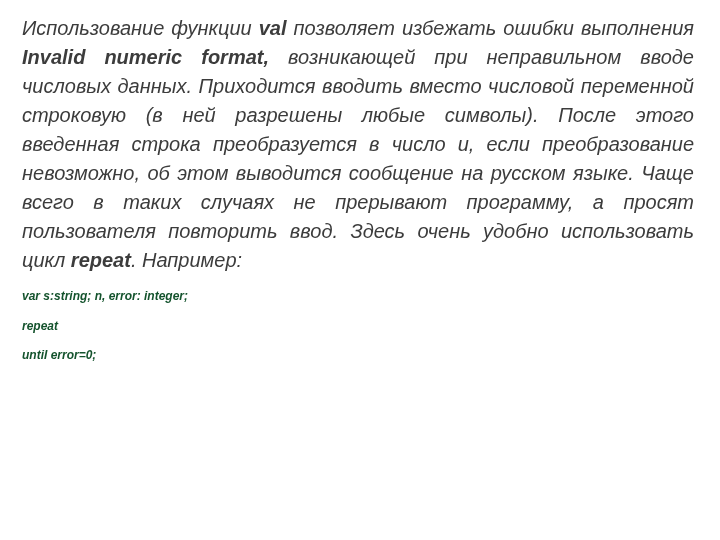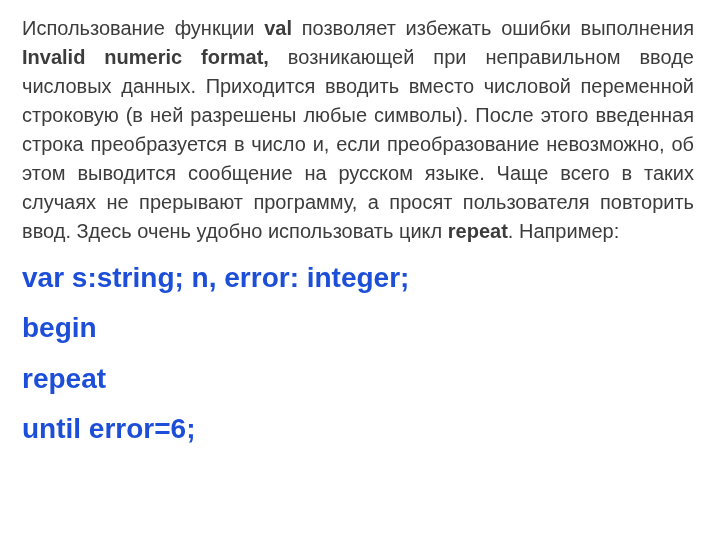--- a/index.html
+++ b/index.html
@@ -8,45 +8,45 @@
     width: 720px;
     height: 540px;
     background: #ffffff;
     font-family: "Trebuchet MS", "Lucida Sans Unicode", Arial, sans-serif;
     box-sizing: border-box;
   }
   .page {
     padding: 14px 26px 14px 22px;
     box-sizing: border-box;
     color: #3c3c3c;
+    font-style: italic;
   }
   .para {
     font-size: 20px;
     line-height: 1.45;
     text-align: justify;
     margin: 0 0 14px 0;
   }
   .code {
-    font-size: 28px;
+    font-size: 12px;
     line-height: 1.3;
-    color: #1d4ed8;
+    color: #14532d;
     margin: 12px 0 14px 0;
     font-weight: 600;
   }
   .b {
     font-weight: 700;
   }
 </style>
 </head>
 <body>
 
 <div class="page">
 
   <p class="para">
     <span>Использование функции </span><span class="b">val</span><span> позволяет избежать ошибки выполнения </span><span class="b">Invalid numeric format,</span><span> возникающей при неправильном вводе числовых данных. Приходится вводить вместо числовой переменной строковую (в ней разрешены любые символы). После этого введенная строка преобразуется в число и, если преобразование невозможно, об этом выводится сообщение на русском языке. Чаще всего в таких случаях не прерывают программу, а просят пользователя повторить ввод. Здесь очень удобно использовать цикл </span><span class="b">repeat</span><span>. Например:</span>
   </p>
 
   <p class="code">var s:string; n, error: integer;</p>
-  <p class="code">begin</p>
   <p class="code">repeat</p>
-  <p class="code">until error=6;</p>
+  <p class="code">until error=0;</p>
 
 </div>
 
 </body></html>

